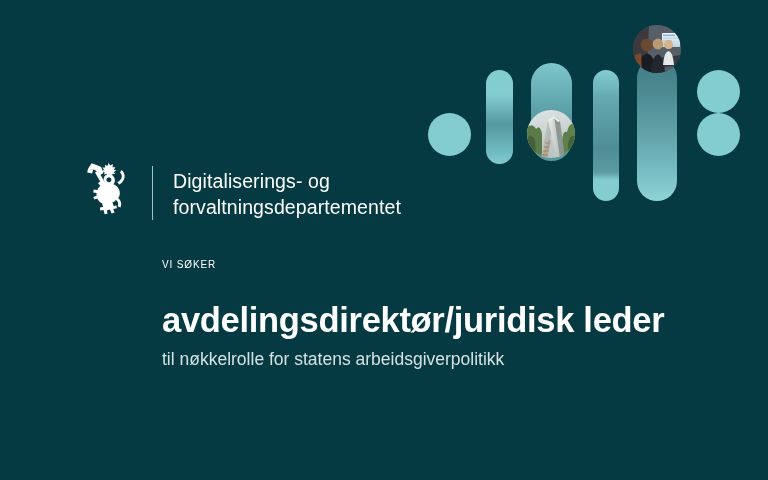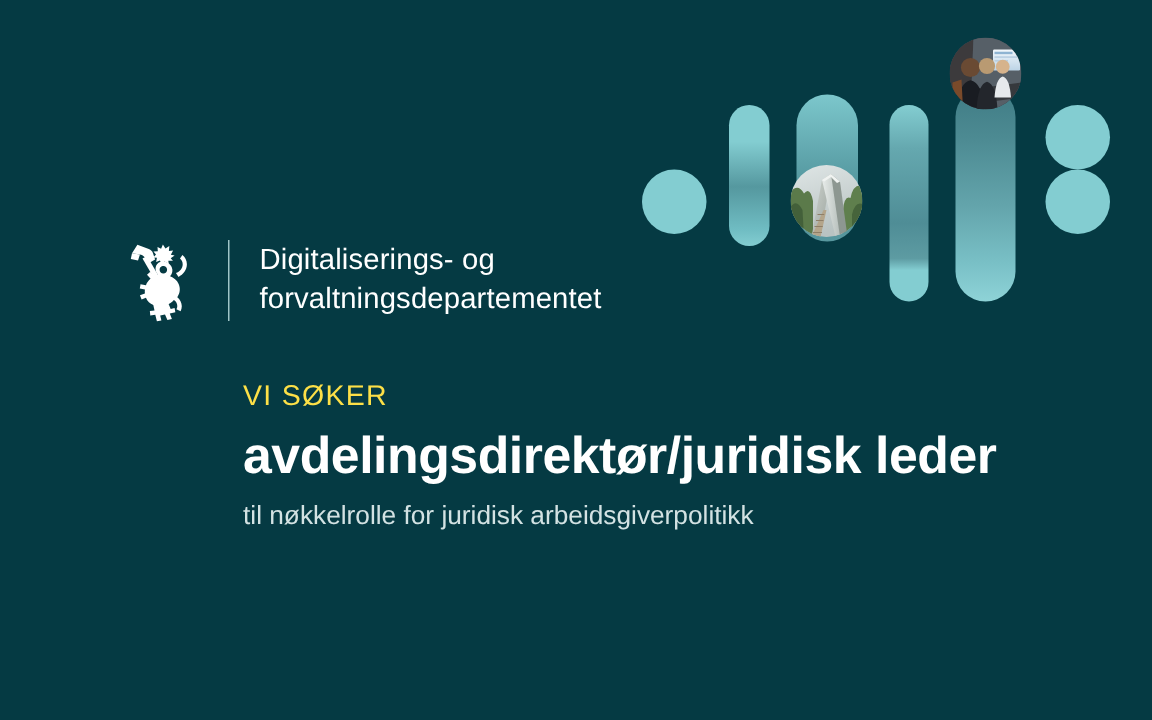--- a/index.html
+++ b/index.html
@@ -43,21 +43,21 @@
     overflow: hidden;
   }
   .photo-circle svg { display: block; }
 
   
   .logo-block {
     position: absolute;
     left: 86px;
     top: 160px;
     display: flex;
-    align-items: flex-start;
+    align-items: flex-end;
   }
   .coat-of-arms {
     width: 46px;
     height: 60px;
     display: block;
   }
   .logo-divider {
     width: 1px;
     height: 54px;
     background: #9fc4c7;
@@ -74,25 +74,25 @@
   }
 
   
   .text-block {
     position: absolute;
     left: 162px;
     top: 255px;
     width: 560px;
   }
   .eyebrow {
-    color: #fde047;
-    font-size: 19px;
+    color: #ffffff;
+    font-size: 10px;
     letter-spacing: 0.85px;
     line-height: 20px;
-    margin: 0 0 8px 0;
+    margin: 0 0 24px 0;
     font-weight: 400;
   }
   .headline {
     color: #ffffff;
     font-size: 34.5px;
     line-height: 42px;
     letter-spacing: -0.3px;
     margin: 0 0 7px 0;
     font-weight: 700;
     white-space: nowrap;
@@ -248,16 +248,16 @@
 
     <div class="logo-divider"></div>
 
     <div class="ministry-name">Digitaliserings- og
 forvaltningsdepartementet</div>
   </div>
 
   <div class="text-block">
     <p class="eyebrow">VI SØKER</p>
     <h1 class="headline">avdelingsdirektør/juridisk leder</h1>
-    <p class="subline">til nøkkelrolle for juridisk arbeidsgiverpolitikk</p>
+    <p class="subline">til nøkkelrolle for statens arbeidsgiverpolitikk</p>
   </div>
 
 </div>
 
 </body></html>

